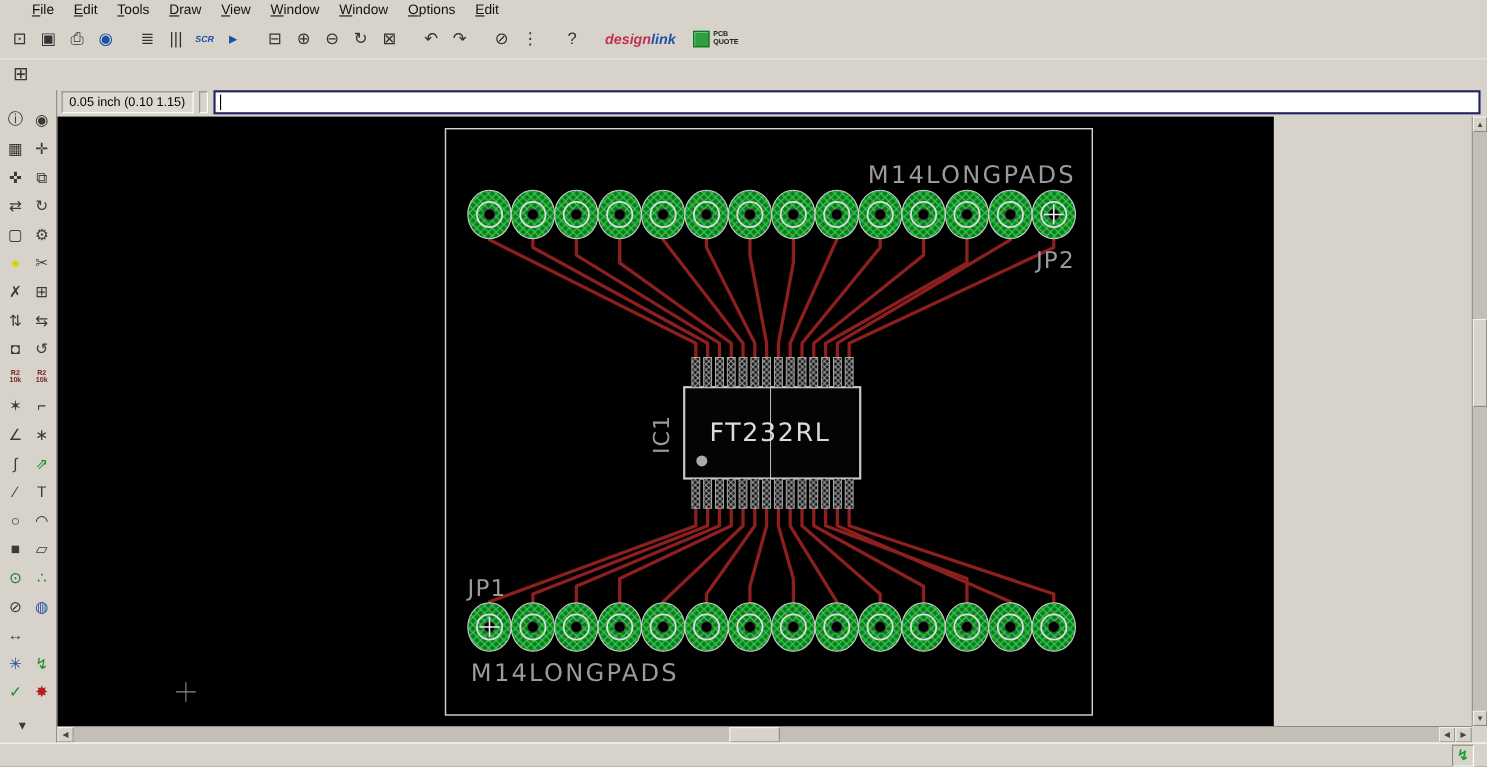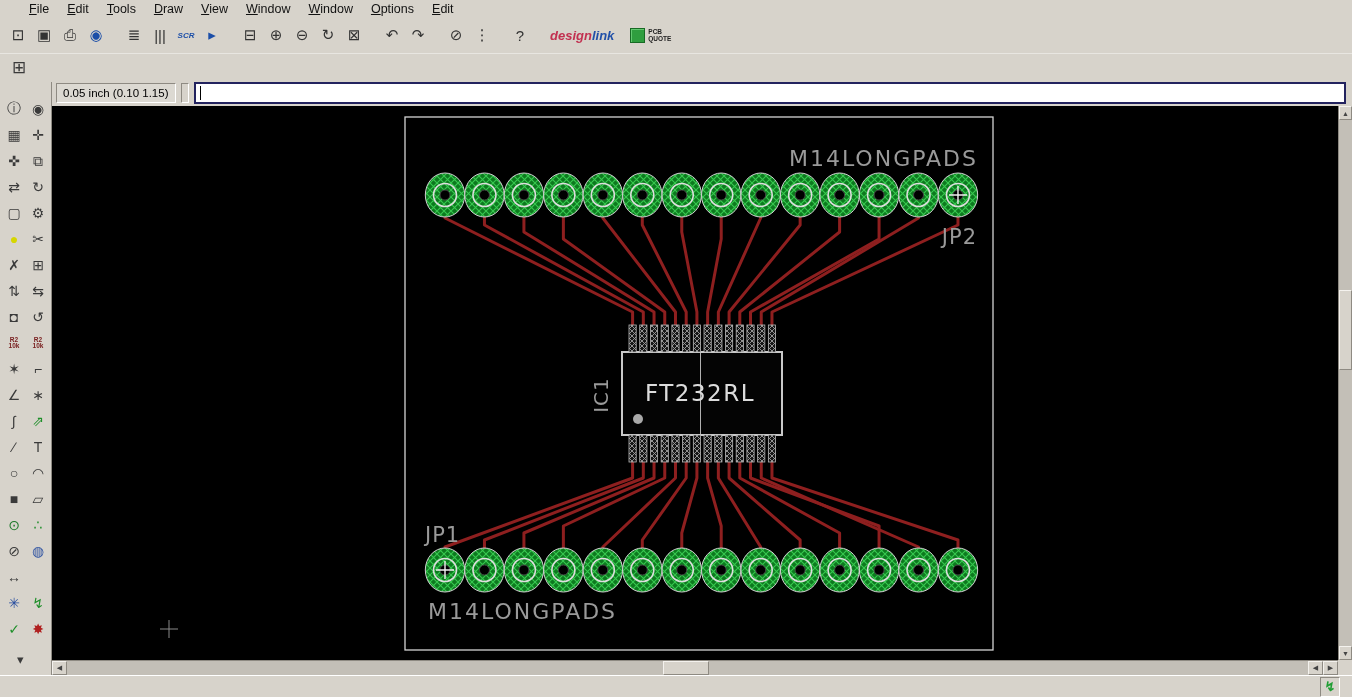--- a/index.html
+++ b/index.html
@@ -46,21 +46,21 @@
 
   
   .palette{position:absolute;top:82px;left:0;width:52px;bottom:22px;background:#d7d3cb;
            border-right:1px solid #8e8a82;padding-top:14px;box-sizing:border-box;z-index:2;}
   .prow{display:flex;height:26px;padding-left:3px;gap:2px;align-items:center;}
   .pbtn{width:22px;height:22px;display:flex;align-items:center;justify-content:center;font-size:14px;color:#3a3a3a;cursor:default;}
   .pbtn .stack{font-size:6.5px;line-height:6.5px;text-align:center;font-weight:bold;color:#7a2020;}
   .pscroll{position:absolute;left:17px;top:652px;font-size:13px;color:#3a3a3a;z-index:3;cursor:default;}
 
   
-  .canvas{position:absolute;top:106px;left:52px;width:1286px;height:554px;background:#000;}
+  .canvas{position:absolute;top:106px;left:52px;width:1106px;height:554px;background:#000;}
   .canvas svg{display:block;}
 
   
   .vscroll{position:absolute;top:106px;right:0;width:14px;height:554px;background:#c6c2ba;display:flex;flex-direction:column;border-left:1px solid #8e8a82;box-sizing:border-box;}
   .hscroll{position:absolute;left:52px;bottom:22px;width:1286px;height:15px;background:#c6c2ba;display:flex;border-top:1px solid #8e8a82;box-sizing:border-box;}
   .sbtn{display:flex;align-items:center;justify-content:center;font-size:7px;color:#444;background:#d7d3cb;
         border:1px solid;border-color:#f4f2ee #8e8a82 #8e8a82 #f4f2ee;box-sizing:border-box;cursor:default;}
   .hscroll .sbtn{width:15px;height:100%;}
   .vscroll .sbtn{height:14px;width:100%;}
   .htrack{flex:1;position:relative;background:#c3bfb7;}

